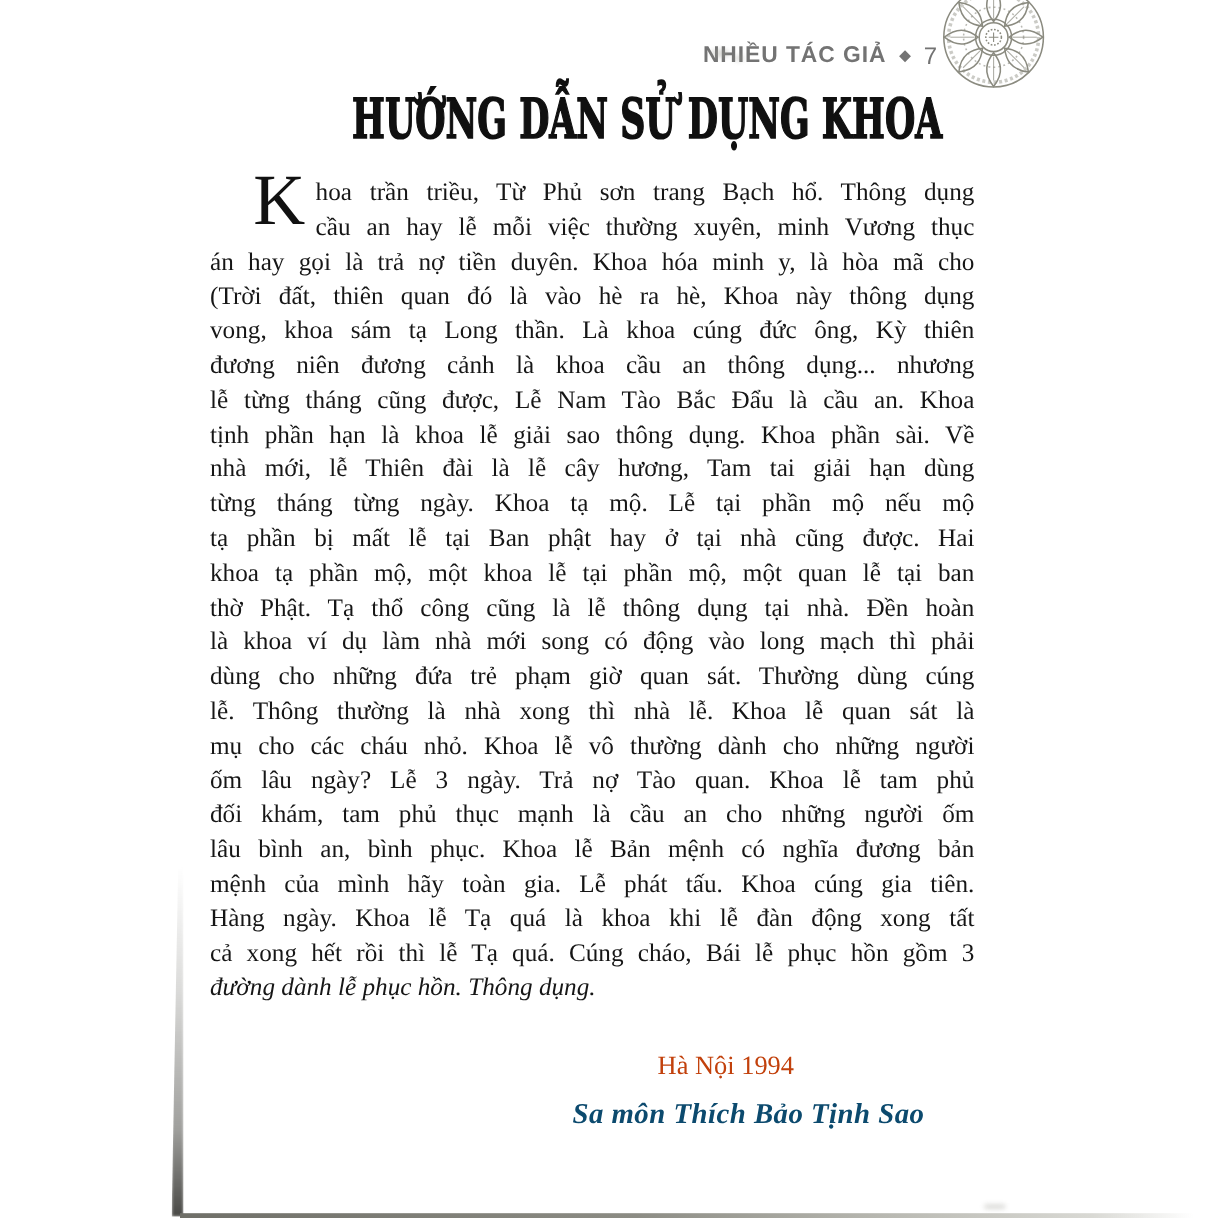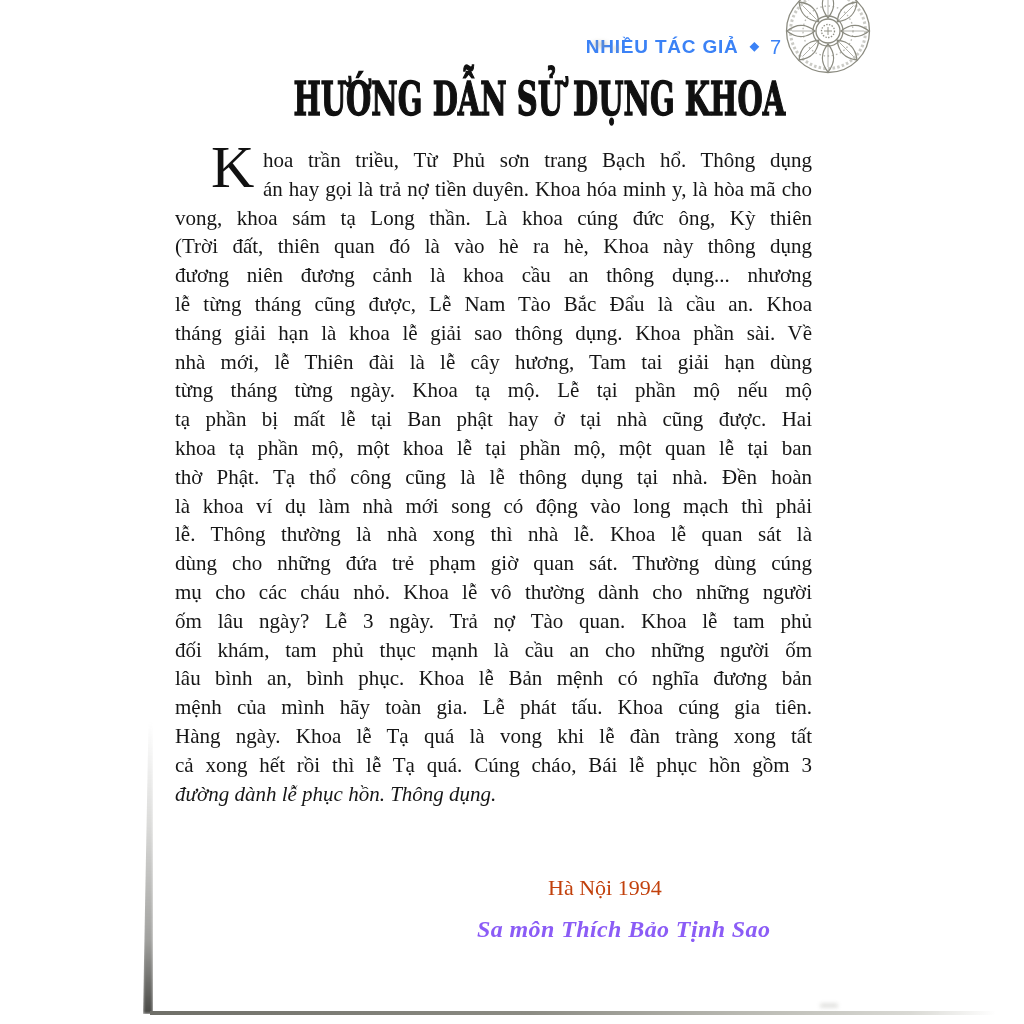--- a/index.html
+++ b/index.html
@@ -7,21 +7,21 @@
     width:1024px;height:1024px;overflow:hidden;position:relative;
     background:#ffffff;
     font-family:"Liberation Serif", serif;
     color:#1a1a1a;
   }
   
   .running-head{
     position:absolute;top:36px;right:243px;height:22px;
     display:flex;align-items:center;gap:11px;
     font-family:"Liberation Sans", sans-serif;
-    font-weight:700;font-size:19px;letter-spacing:.8px;color:#3b82f6;
+    font-weight:700;font-size:19px;letter-spacing:.8px;color:#737373;
   }
   .running-head .sep{font-size:12px;letter-spacing:0;transform:translateY(-1px);}
   .running-head .pnum{font-weight:500;font-size:20px;letter-spacing:0;}
   
   .ornament{position:absolute;left:782px;top:0;width:92px;height:78px;}
   
   .chapter-title{
     position:absolute;left:175px;top:74px;width:640px;
     text-align:center;
     font-family:"DejaVu Serif", serif;
@@ -46,21 +46,21 @@
   .drop-cap{
     position:absolute;left:36px;top:-9px;
     font-family:"Liberation Serif", serif;
     font-size:60px;line-height:1;font-weight:400;color:#111;
   }
   
   .dateline{position:absolute;left:548px;top:875px;font-size:22px;color:#c2410c;}
   .signature{
     position:absolute;left:477px;top:916px;
     font-size:24px;font-weight:700;font-style:italic;
-    letter-spacing:.4px;color:#8b5cf6;
+    letter-spacing:.4px;color:#0c4a6e;
   }
   
   .edge-left{
     position:absolute;left:143px;top:722px;width:10px;height:292px;
     background:linear-gradient(to bottom, rgba(120,120,115,0) 0%, rgba(110,110,104,.25) 35%, rgba(80,80,75,.55) 75%, rgba(40,40,36,.85) 100%);
     filter:blur(1.5px);
     clip-path:polygon(55% 0,100% 0,100% 100%,0 100%);
   }
   .edge-bottom{
     position:absolute;left:150px;top:1011px;width:845px;height:4px;
@@ -113,40 +113,41 @@
     <line x1="0" y1="-4" x2="0" y2="4" stroke-width="0.9"></line>
   </g>
 </svg>
 
 <div class="chapter-title">HƯỚNG DẪN SỬ DỤNG KHOA</div>
 
 <div class="body-block">
   <span class="drop-cap">K</span>
   <div>
       <div class="body-line">hoa trần triều, Từ Phủ sơn trang Bạch hổ. Thông dụng</div>
+      <div class="body-line">cầu an hay lễ mỗi việc thường xuyên, minh Vương thục</div>
       <div class="body-line">án hay gọi là trả nợ tiền duyên. Khoa hóa minh y, là hòa mã cho</div>
+      <div class="body-line">(Trời đất, thiên quan đó là vào hè ra hè, Khoa này thông dụng</div>
       <div class="body-line">vong, khoa sám tạ Long thần. Là khoa cúng đức ông, Kỳ thiên</div>
-      <div class="body-line">(Trời đất, thiên quan đó là vào hè ra hè, Khoa này thông dụng</div>
       <div class="body-line">đương niên đương cảnh là khoa cầu an thông dụng... nhương</div>
       <div class="body-line">lễ từng tháng cũng được, Lễ Nam Tào Bắc Đẩu là cầu an. Khoa</div>
-      <div class="body-line">tháng giải hạn là khoa lễ giải sao thông dụng. Khoa phần sài. Về</div>
+      <div class="body-line">tịnh phần hạn là khoa lễ giải sao thông dụng. Khoa phần sài. Về</div>
       <div class="body-line">nhà mới, lễ Thiên đài là lễ cây hương, Tam tai giải hạn dùng</div>
       <div class="body-line">từng tháng từng ngày. Khoa tạ mộ. Lễ tại phần mộ nếu mộ</div>
       <div class="body-line">tạ phần bị mất lễ tại Ban phật hay ở tại nhà cũng được. Hai</div>
       <div class="body-line">khoa tạ phần mộ, một khoa lễ tại phần mộ, một quan lễ tại ban</div>
       <div class="body-line">thờ Phật. Tạ thổ công cũng là lễ thông dụng tại nhà. Đền hoàn</div>
       <div class="body-line">là khoa ví dụ làm nhà mới song có động vào long mạch thì phải</div>
+      <div class="body-line">dùng cho những đứa trẻ phạm giờ quan sát. Thường dùng cúng</div>
       <div class="body-line">lễ. Thông thường là nhà xong thì nhà lễ. Khoa lễ quan sát là</div>
-      <div class="body-line">dùng cho những đứa trẻ phạm giờ quan sát. Thường dùng cúng</div>
       <div class="body-line">mụ cho các cháu nhỏ. Khoa lễ vô thường dành cho những người</div>
       <div class="body-line">ốm lâu ngày? Lễ 3 ngày. Trả nợ Tào quan. Khoa lễ tam phủ</div>
       <div class="body-line">đối khám, tam phủ thục mạnh là cầu an cho những người ốm</div>
       <div class="body-line">lâu bình an, bình phục. Khoa lễ Bản mệnh có nghĩa đương bản</div>
       <div class="body-line">mệnh của mình hãy toàn gia. Lễ phát tấu. Khoa cúng gia tiên.</div>
-      <div class="body-line">Hàng ngày. Khoa lễ Tạ quá là vong khi lễ đàn tràng xong tất</div>
+      <div class="body-line">Hàng ngày. Khoa lễ Tạ quá là khoa khi lễ đàn động xong tất</div>
       <div class="body-line">cả xong hết rồi thì lễ Tạ quá. Cúng cháo, Bái lễ phục hồn gồm 3</div>
       <div class="body-line">đường dành lễ phục hồn. Thông dụng.</div>
     </div>
 </div>
 
 <div class="dateline">Hà Nội 1994</div>
 <div class="signature">Sa môn Thích Bảo Tịnh Sao</div>
 
 <div class="edge-left"></div>
 <div class="edge-bottom"></div>

